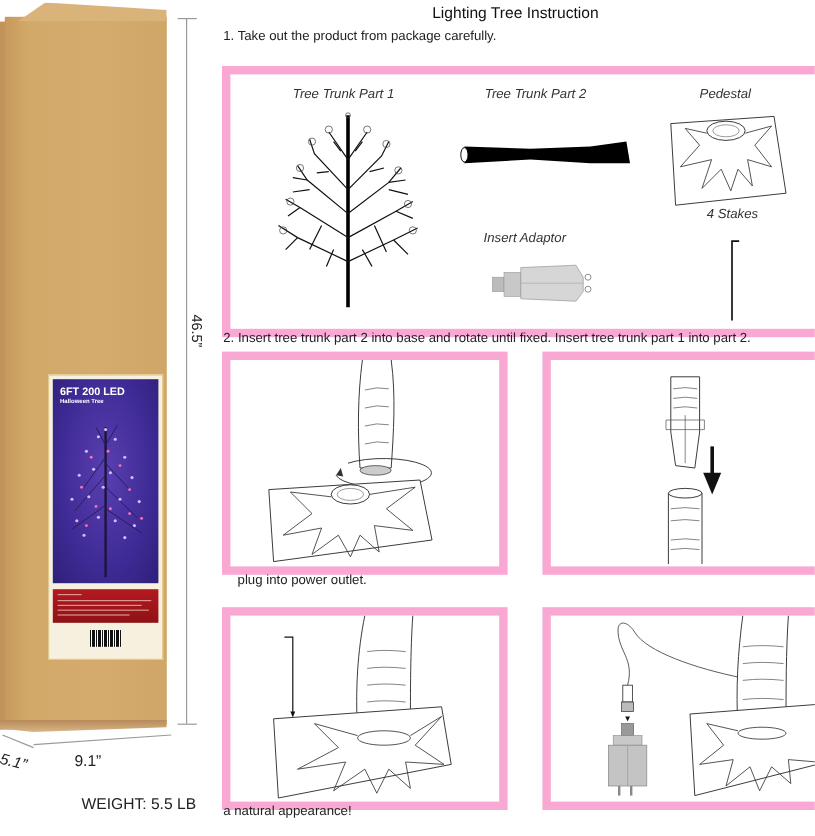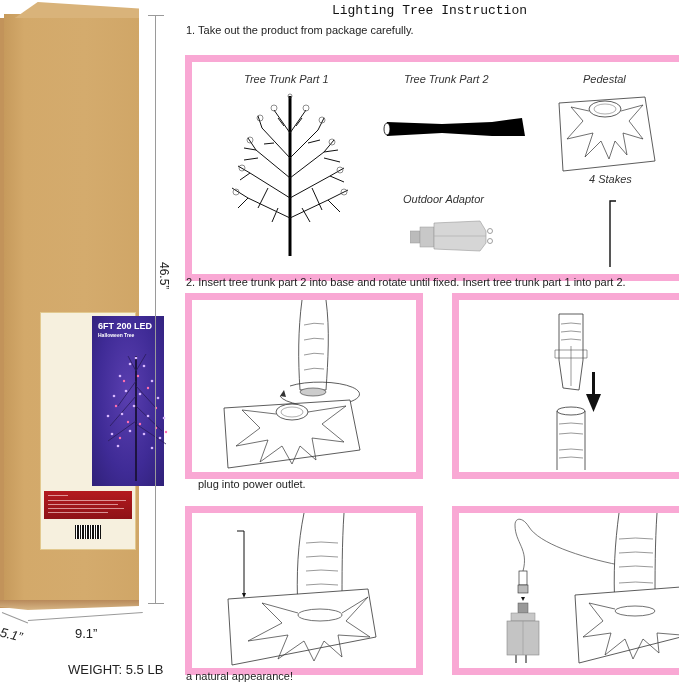--- a/index.html
+++ b/index.html
@@ -11,43 +11,43 @@
   #box-front { left: 4px; top: 14px; width: 135px; height: 590px;
                background: linear-gradient(90deg, #c69a5c 0%, #d3a96a 15%, #d4ab6d 60%, #d0a667 100%); }
   #box-side { left: 0; top: 18px; width: 10px; height: 590px; background: #c2935a; }
   #box-top { left: 4px; top: 2px; width: 135px; height: 16px; background: #d9b37a;
              clip-path: polygon(8% 100%, 25% 0, 100% 40%, 100% 100%); }
   #box-bottom-edge { left: 0; top: 600px; width: 139px; height: 10px;
                      background: linear-gradient(180deg,#b8895a,#d7b685);
                      clip-path: polygon(0 0,100% 0,100% 60%, 20% 100%, 0 70%); }
   #label { left: 40px; top: 312px; width: 94px; height: 236px; background: #f6f0de;
            border: 1px solid #e2c98f; }
-  #label-purple { left: 3px; top: 3px; width: 72px; height: 170px;
-                  background: radial-gradient(ellipse at 50% 45%, #5a3fb0 0%, #3f2b96 60%, #2f2078 100%); margin-left: 48px; }
+  #label-purple { left: 3px; top: 3px; width: 88px; height: 170px;
+                  background: radial-gradient(ellipse at 50% 45%, #5a3fb0 0%, #3f2b96 60%, #2f2078 100%); }
   #label-title { left: 6px; top: 5px; color: #fff; font-weight: bold; font-size: 9px; white-space: nowrap; }
   #label-sub { left: 6px; top: 16px; color: #fff; font-weight: bold; font-size: 5px; white-space: nowrap; }
   #label-red { left: 3px; top: 178px; width: 88px; height: 28px; background: linear-gradient(180deg,#b41a1f,#8e1216); }
   #label-red .ln { position:absolute; left:4px; height:1px; background:#f3c8c8; opacity:.7; }
   #barcode { left: 34px; top: 212px; width: 26px; height: 14px;
              background: repeating-linear-gradient(90deg,#111 0 1px,#fff 1px 2px,#111 2px 4px,#fff 4px 5px); }
 
   
   .dim-line { background: #9a9a9a; }
   #dim-v { left: 155px; top: 15px; width: 1px; height: 588px; }
   #dim-v-top { left: 148px; top: 15px; width: 16px; height: 1px; }
   #dim-v-bot { left: 148px; top: 603px; width: 16px; height: 1px; }
   #dim-height { left: 150px; top: 262px; font-size: 12px; transform: rotate(90deg); transform-origin: left top; left: 171px; }
   #dim-w-line { left: 28px; top: 620px; width: 115px; height: 1px; transform: rotate(-4deg); transform-origin: left; }
   #dim-d-line { left: 2px; top: 612px; width: 28px; height: 1px; transform: rotate(22deg); transform-origin: left; }
-  #dim-width { left: 75px; top: 626px; font-size: 13px; }
+  #dim-width { left: 62px; top: 626px; font-size: 13px; }
   #dim-depth { left: 0px; top: 627px; font-size: 13px; font-style: italic; transform: rotate(14deg); }
   #weight { left: 32px; top: 662px; font-size: 13px; color: #222; margin-left: 36px; }
 
   
-  #title { left: 180px; top: 3px; width: 499px; text-align: center; font-size: 13px; font-family: Liberation Mono, monospace; color:#111; }
+  #title { left: 180px; top: 3px; width: 499px; text-align: center; font-size: 13px; font-family: Liberation Sans, sans-serif; color:#111; }
   .step { font-size: 11px; color: #222; white-space: nowrap; }
   #step1 { left: 186px; top: 24px; }
   #step2 { left: 186px; top: 276px; }
   #step3 { left: 186px; top: 477px; line-height: 14px; }
   #footer { left: 186px; top: 669px; font-size: 11px; line-height: 14px; white-space: nowrap; }
 
   .panel { border: 7px solid #f9a8d4; background: #fff; font-style: italic; }
   #panel1 { left: 185px; top: 55px; width: 490px; height: 212px; }
   #panel2a { left: 185px; top: 293px; width: 224px; height: 172px; }
   #panel2b { left: 452px; top: 293px; width: 223px; height: 172px; }
@@ -131,21 +131,21 @@
 <div class="abs" id="weight">WEIGHT: 5.5 LB</div>
 
 <div class="abs" id="title">Lighting Tree Instruction</div>
 
 <div class="abs step" id="step1">1. Take out the product from package carefully.</div>
 
 <div class="abs panel" id="panel1">
   <div class="abs part-label" style="left:52px;top:11px;">Tree Trunk Part 1</div>
   <div class="abs part-label" style="left:212px;top:11px;">Tree Trunk Part 2</div>
   <div class="abs part-label" style="left:391px;top:11px;">Pedestal</div>
-  <div class="abs part-label" style="left:211px;top:131px;">Outdoor Adaptor</div>
+  <div class="abs part-label" style="left:211px;top:131px;">Insert Adaptor</div>
   <div class="abs part-label" style="left:397px;top:111px;">4 Stakes</div>
 
   <svg class="abs" style="left:36px;top:26px" width="125" height="170" viewBox="0 0 125 170">
     <line x1="62" y1="8" x2="62" y2="168" stroke="#000" stroke-width="3"></line>
     <g stroke="#111" stroke-width="1" fill="none">
       <path d="M62 130 L20 110 L4 100 M62 130 L100 112 L120 102 M62 110 L22 85 L10 78 M62 110 L102 88 L116 80"></path>
       <path d="M62 90 L28 62 L20 50 M62 90 L96 64 L106 52 M62 70 L34 40 L30 28 M62 70 L90 42 L96 30 M62 45 L46 22 M62 45 L78 22"></path>
       <path d="M40 100 L30 120 M84 100 L94 122 M30 70 L16 72 M96 70 L112 74 M46 55 L36 56 M80 55 L92 52"></path>
       <path d="M20 110 L10 120 M100 112 L112 124 M22 85 L12 92 M102 88 L116 94 M28 62 L16 60 M96 64 L110 62"></path>
       <path d="M50 120 L44 134 M74 120 L82 134 M56 38 L50 30 M68 38 L74 30"></path>

